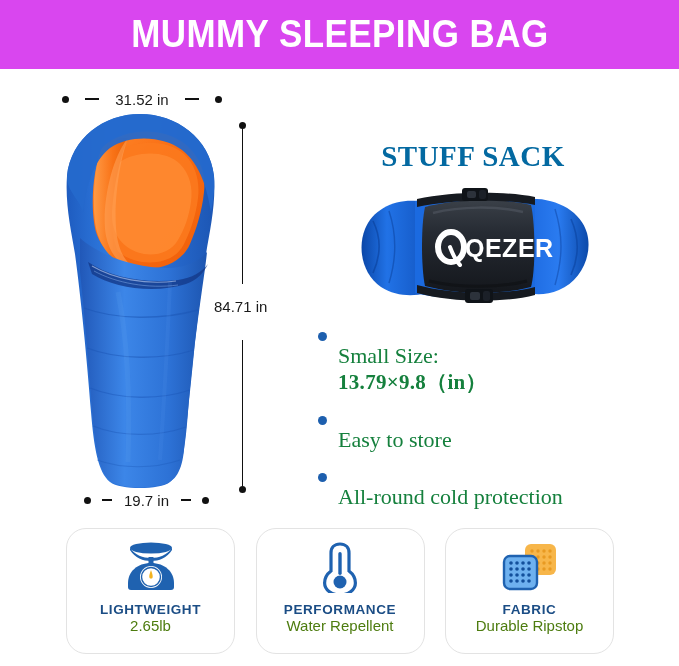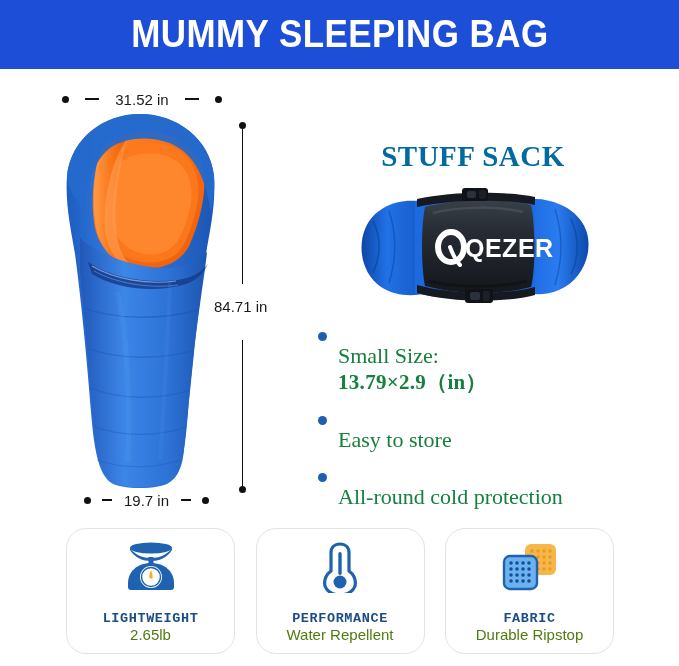--- a/index.html
+++ b/index.html
@@ -7,21 +7,21 @@
     width:679px;height:666px;
     background:#ffffff;
     font-family:"Liberation Sans", sans-serif;
     overflow:hidden;
     position:relative;
   }
 
   
   .banner{
     position:absolute;left:0;top:0;width:679px;height:69px;
-    background:#1d4ed8;
+    background:#d946ef;
     display:flex;align-items:center;justify-content:center;
   }
   .banner-title{
     color:#ffffff;
     font-size:38px;
     font-weight:bold;
     letter-spacing:0.5px;
     transform:scaleX(0.92);
     font-family:"Liberation Sans", sans-serif;
     white-space:nowrap;
@@ -92,21 +92,21 @@
   }
   .card{
     width:169px;height:126px;
     border:1px solid #e3e3e3;border-radius:20px;background:#fff;
     display:flex;flex-direction:column;align-items:center;
     box-sizing:border-box;padding-top:10px;
   }
   .card-icon{height:56px;display:flex;align-items:center;justify-content:center;}
   .card-title{
     font-size:13.5px;font-weight:bold;color:#1b4d85;letter-spacing:0.6px;
-    margin-top:16px;font-family:Liberation Mono, monospace;
+    margin-top:7px;font-family:Liberation Sans, sans-serif;
   }
   .card-sub{
     font-size:15px;color:#4d7c0f;
     font-family:"Liberation Sans", sans-serif;
   }
 </style>
 </head>
 <body>
 
 <div class="banner">
@@ -270,21 +270,21 @@
       <text x="110" y="72" font-family="Liberation Sans, sans-serif" font-size="25" font-weight="bold" fill="#ffffff" letter-spacing="0.5">QEZER</text>
     </g>
   </svg>
 </div>
 
 <div class="bullets">
   <div class="bullet-row">
     <span class="bullet-dot"></span>
     <span class="bullet-text">
       <span>Small Size:</span>
-      <span class="sz">13.79×2.9（in）</span>
+      <span class="sz">13.79×9.8（in）</span>
     </span>
   </div>
   <div class="bullet-row">
     <span class="bullet-dot"></span>
     <span class="bullet-text">Easy to store</span>
   </div>
   <div class="bullet-row">
     <span class="bullet-dot"></span>
     <span class="bullet-text">All-round cold protection</span>
   </div>

